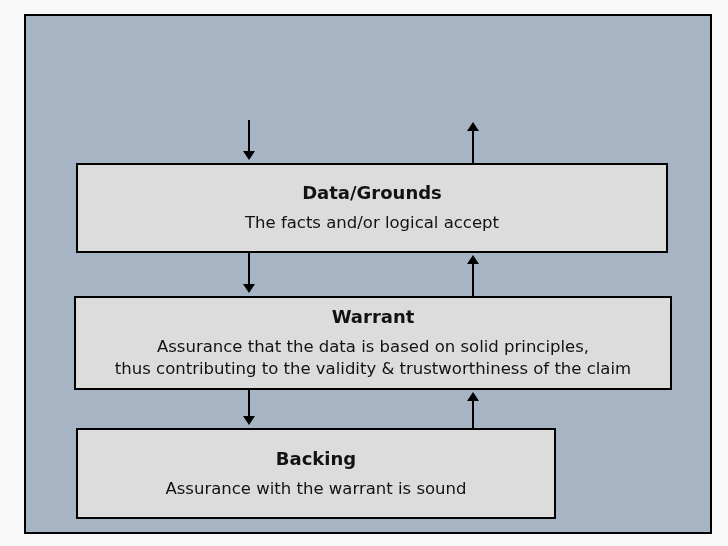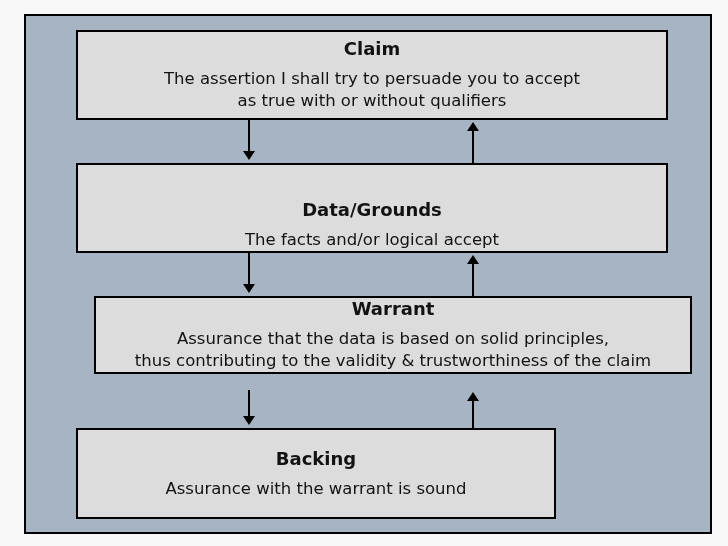--- a/index.html
+++ b/index.html
@@ -23,22 +23,22 @@
     border: 2px solid #000;
     color: #121212;
     display: flex;
     flex-direction: column;
     align-items: center;
     justify-content: center;
     row-gap: 9px;
     text-align: center;
   }
   .box-claim    { left: 50px; top: 14px;  width: 592px; height: 90px; }
-  .box-data     { left: 50px; top: 147px; width: 592px; height: 90px; justify-content: flex-end; }
-  .box-warrant  { left: 48px; top: 280px; width: 598px; height: 78px; margin-left: 20px; }
+  .box-data     { left: 50px; top: 147px; width: 592px; height: 90px; }
+  .box-warrant  { left: 48px; top: 280px; width: 598px; height: 94px; }
   .box-backing  { left: 50px; top: 412px; width: 480px; height: 91px; }
   .box-title {
     font-size: 18px;
     line-height: 21px;
     font-weight: bold;
   }
   .box-body {
     font-size: 16.5px;
     line-height: 22px;
     white-space: nowrap;
@@ -60,27 +60,20 @@
   .a2d { left: 217px; top: 237px; height: 40px; }
   .a2u { left: 441px; top: 239px; height: 41px; }
   .a3d { left: 217px; top: 374px; height: 35px; }
   .a3u { left: 441px; top: 376px; height: 36px; }
 </style>
 </head>
 <body>
 
 <div class="slide">
 
-  <section class="box box-claim">
-    <h2 class="box-title">Claim</h2>
-    <div class="box-body">
-      <div>The assertion I shall try to persuade you to accept</div>
-      <div>as true with or without qualifiers</div>
-    </div>
-  </section>
 
   <div class="arrow down a1d">
     <span class="shaft"></span>
     <span class="head"></span>
   </div>
   <div class="arrow up a1u">
     <span class="head"></span>
     <span class="shaft"></span>
   </div>
 

